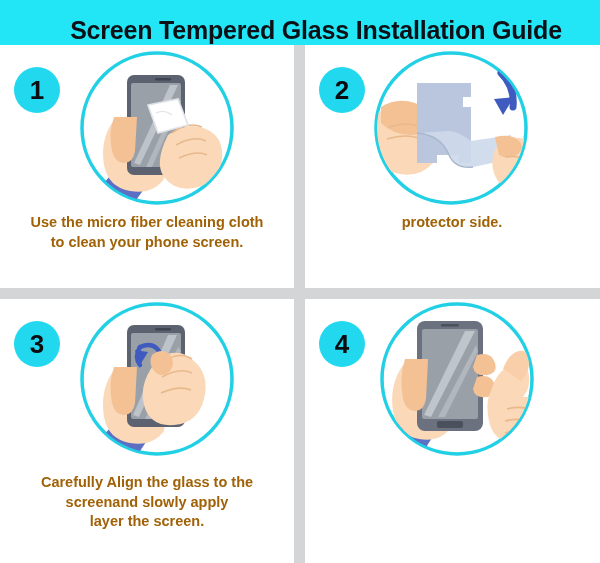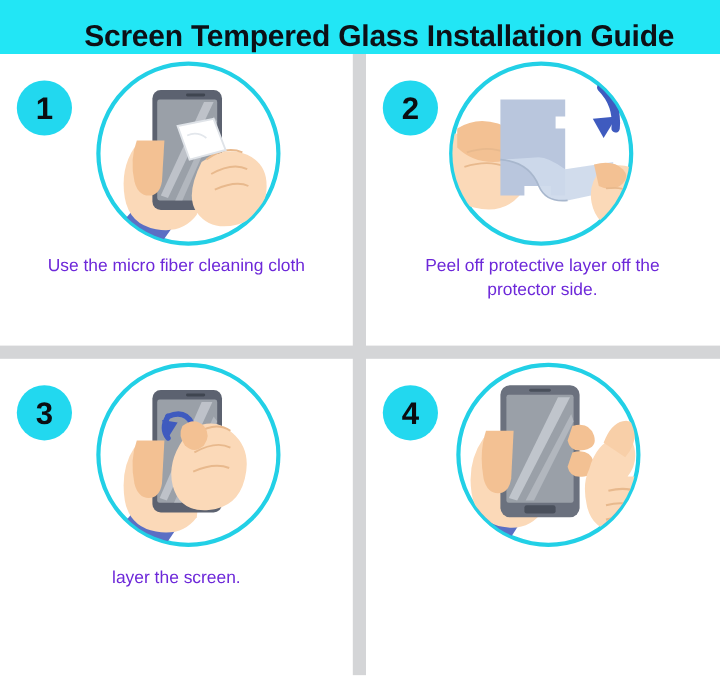--- a/index.html
+++ b/index.html
@@ -92,22 +92,22 @@
     line-height: 1;
   }
 
   
   .caption {
     position: absolute;
     left: 0;
     width: 294px;
     text-align: center;
     font-size: 14.5px;
-    font-weight: normal;
-    color: #6d28d9;
+    font-weight: bold;
+    color: #a16207;
     line-height: 1.35;
     padding: 0 16px;
     box-sizing: border-box;
   }
   .cell-1 .caption, .cell-2 .caption { top: 168px; }
   .cell-3 .caption, .cell-4 .caption { top: 174px; }
 
   svg { display: block; }
 </style>
 </head>
@@ -156,20 +156,21 @@
             <path d="M148 60 l30 -6 l10 26 l-30 8 z" fill="#ffffff" stroke="#dfe3e8" stroke-width="1.6"></path>
             <path d="M156 68 q8 -4 16 2" fill="none" stroke="#e3e7ec" stroke-width="1.4"></path>
           </g>
         </svg>
       </div>
       <div class="badge">
         <span>1</span>
       </div>
       <div class="caption">
         <div>Use the micro fiber cleaning cloth</div>
+        <div>to clean your phone screen.</div>
       </div>
     </div>
 
     <div class="cell cell-2">
       <div class="illus-wrap">
         <svg width="294" height="165" viewBox="0 0 294 165">
           <circle cx="146" cy="83" r="75" fill="#ffffff" stroke="#22d0e6" stroke-width="3.5"></circle>
           <g clip-path="url(#c2)">
             <clipPath id="c2">
                 <circle cx="146" cy="83" r="74"></circle>
@@ -191,21 +192,20 @@
 
             <path d="M196 28 q14 14 12 34" fill="none" stroke="#3f5bbf" stroke-width="7" stroke-linecap="round"></path>
             <path d="M198 70 l-9 -16 l20 -2 z" fill="#3f5bbf"></path>
           </g>
         </svg>
       </div>
       <div class="badge">
         <span>2</span>
       </div>
       <div class="caption">
-        <div>Peel off protective layer off the</div>
         <div>protector side.</div>
       </div>
     </div>
 
     <div class="cell cell-3">
       <div class="illus-wrap">
         <svg width="294" height="165" viewBox="0 0 294 165">
           <circle cx="157" cy="80" r="75" fill="#ffffff" stroke="#22d0e6" stroke-width="3.5"></circle>
           <g clip-path="url(#c3)">
             <clipPath id="c3">
@@ -234,20 +234,22 @@
             <path d="M161 94 q18 -8 30 -3" fill="none" stroke="#e8b98d" stroke-width="1.6"></path>
 
             <path d="M152 56 q10 -8 18 0 q6 8 0 16 q-8 8 -16 0 q-6 -8 -2 -16 z" fill="#f3c193"></path>
           </g>
         </svg>
       </div>
       <div class="badge">
         <span>3</span>
       </div>
       <div class="caption">
+        <div>Carefully Align the glass to the</div>
+        <div>screenand slowly apply</div>
         <div>layer the screen.</div>
       </div>
     </div>
 
     <div class="cell cell-4">
       <div class="illus-wrap">
         <svg width="294" height="165" viewBox="0 0 294 165">
           <circle cx="152" cy="80" r="75" fill="#ffffff" stroke="#22d0e6" stroke-width="3.5"></circle>
           <g clip-path="url(#c4)">
             <clipPath id="c4">

